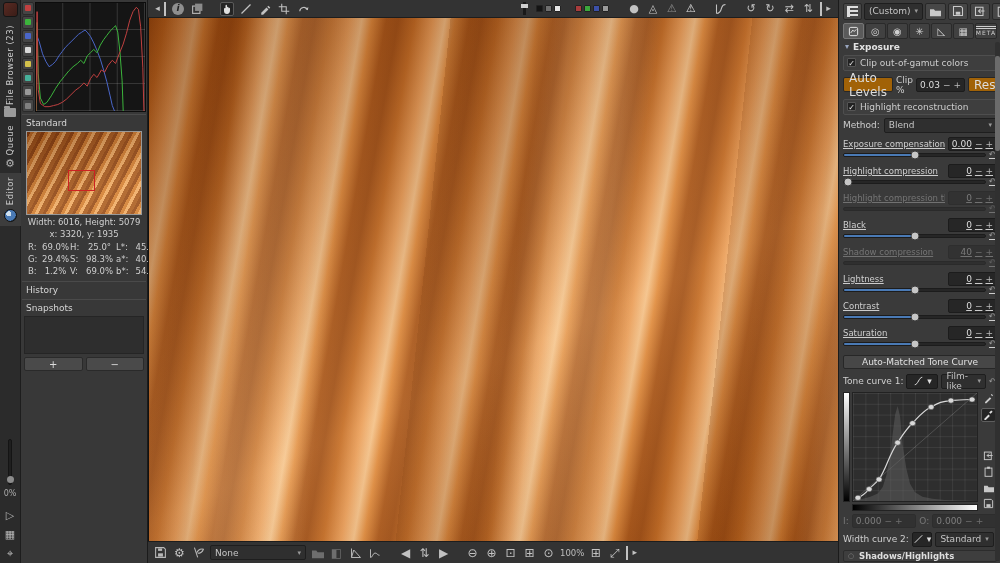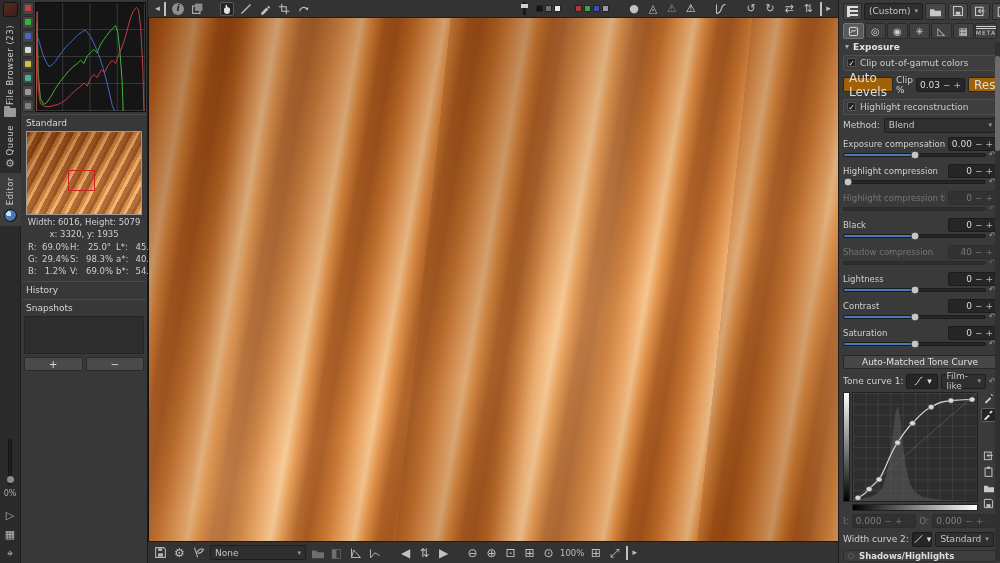--- a/index.html
+++ b/index.html
@@ -139,21 +139,21 @@
   .btn { background:#a16207; border:1px solid #272727; border-radius:2px; color:#ddd;
     padding:2px 5px; font-size:12px; height:15px; display:flex; align-items:center; }
   .valbox { background:#262626; border:1px solid #1c1c1c; border-radius:2px; height:14px;
     display:flex; align-items:center; gap:3px; padding:0 3px; color:#ddd; }
   .valbox .vb-num { min-width:20px; text-align:right; }
   .vb-btn { color:#bbb; font-size:9px; }
 
   .method-row { display:flex; align-items:center; gap:4px; margin:2px 0 3px; }
   .dd-method { flex:1; height:15px; }
 
-  .srow { margin:2px 0 3px; }
+  .srow { margin:2px 0 3px;text-decoration:underline; }
   .srow .sl1 { display:flex; align-items:center; height:12px; gap:3px; }
   .srow .slabel { flex:1; color:#cfcfcf; font-size:8.5px; white-space:nowrap; overflow:hidden; }
   .srow .sl2 { display:flex; align-items:center; gap:3px; height:10px; }
   .strack { flex:1; height:4px; background:#262626; border:1px solid #1c1c1c; border-radius:2px; position:relative; }
   .sfill { position:absolute; left:0; top:0; bottom:0; background:#4a7ab5; border-radius:2px; }
   .sknob { position:absolute; top:50%; width:9px; height:9px; border-radius:50%;
     background:#c6c6c6; border:1px solid #3a3a3a; transform:translate(-50%,-50%); }
   .sreset { color:#9a9a9a; font-size:8px; width:8px; }
   .srow.disabled .slabel, .srow.disabled .valbox, .srow.disabled .sreset { opacity:.38; }
   .srow.disabled .strack { opacity:.5; }

